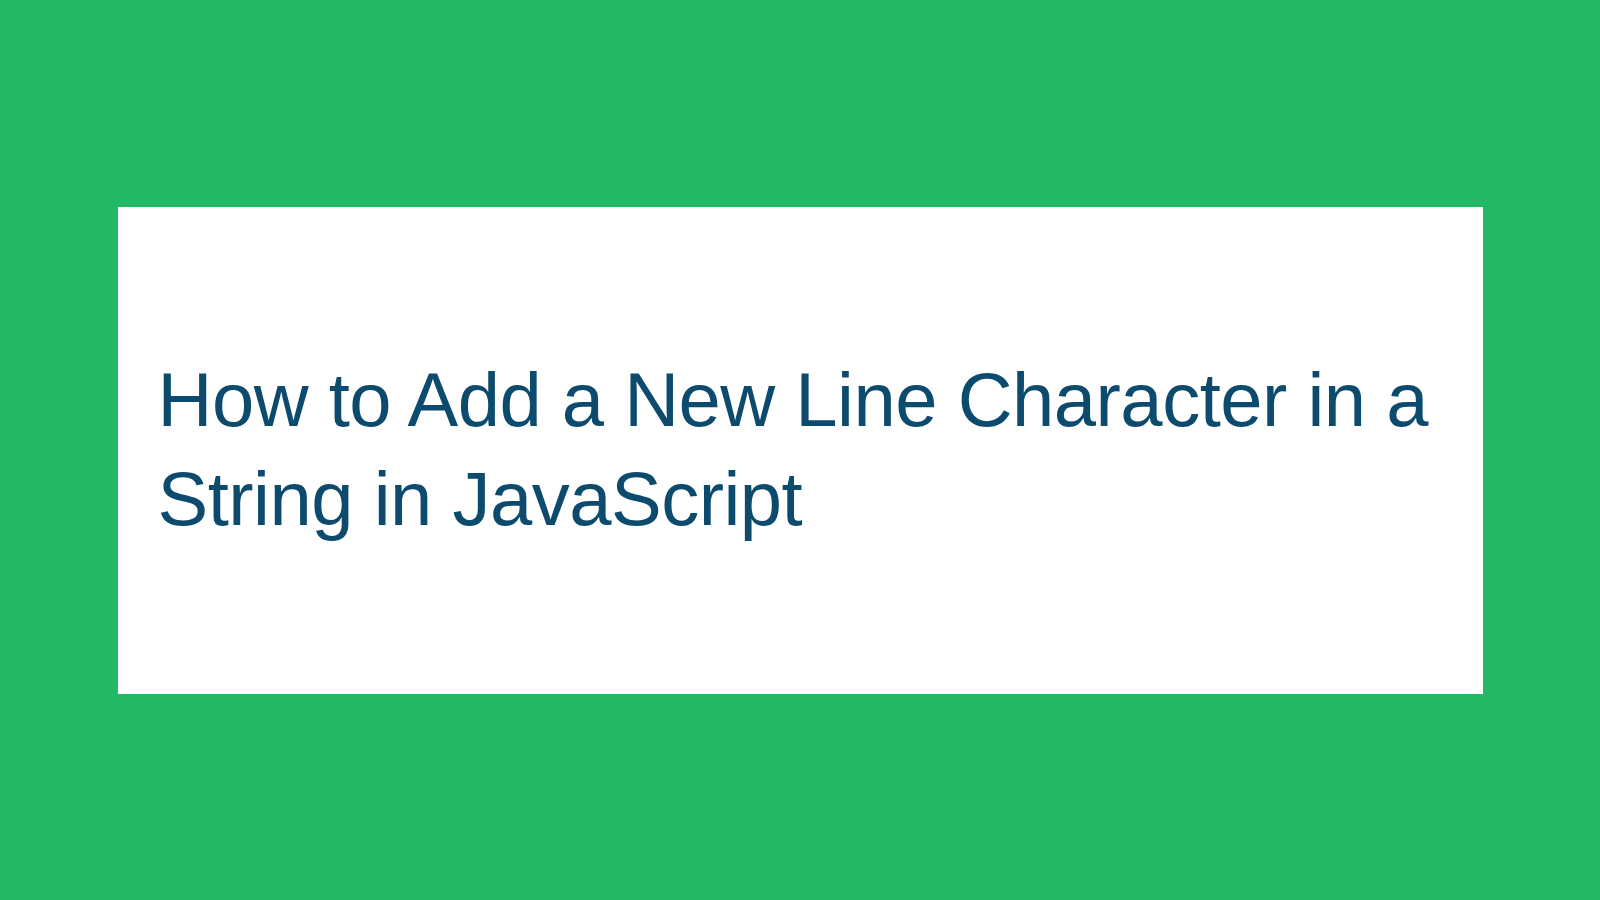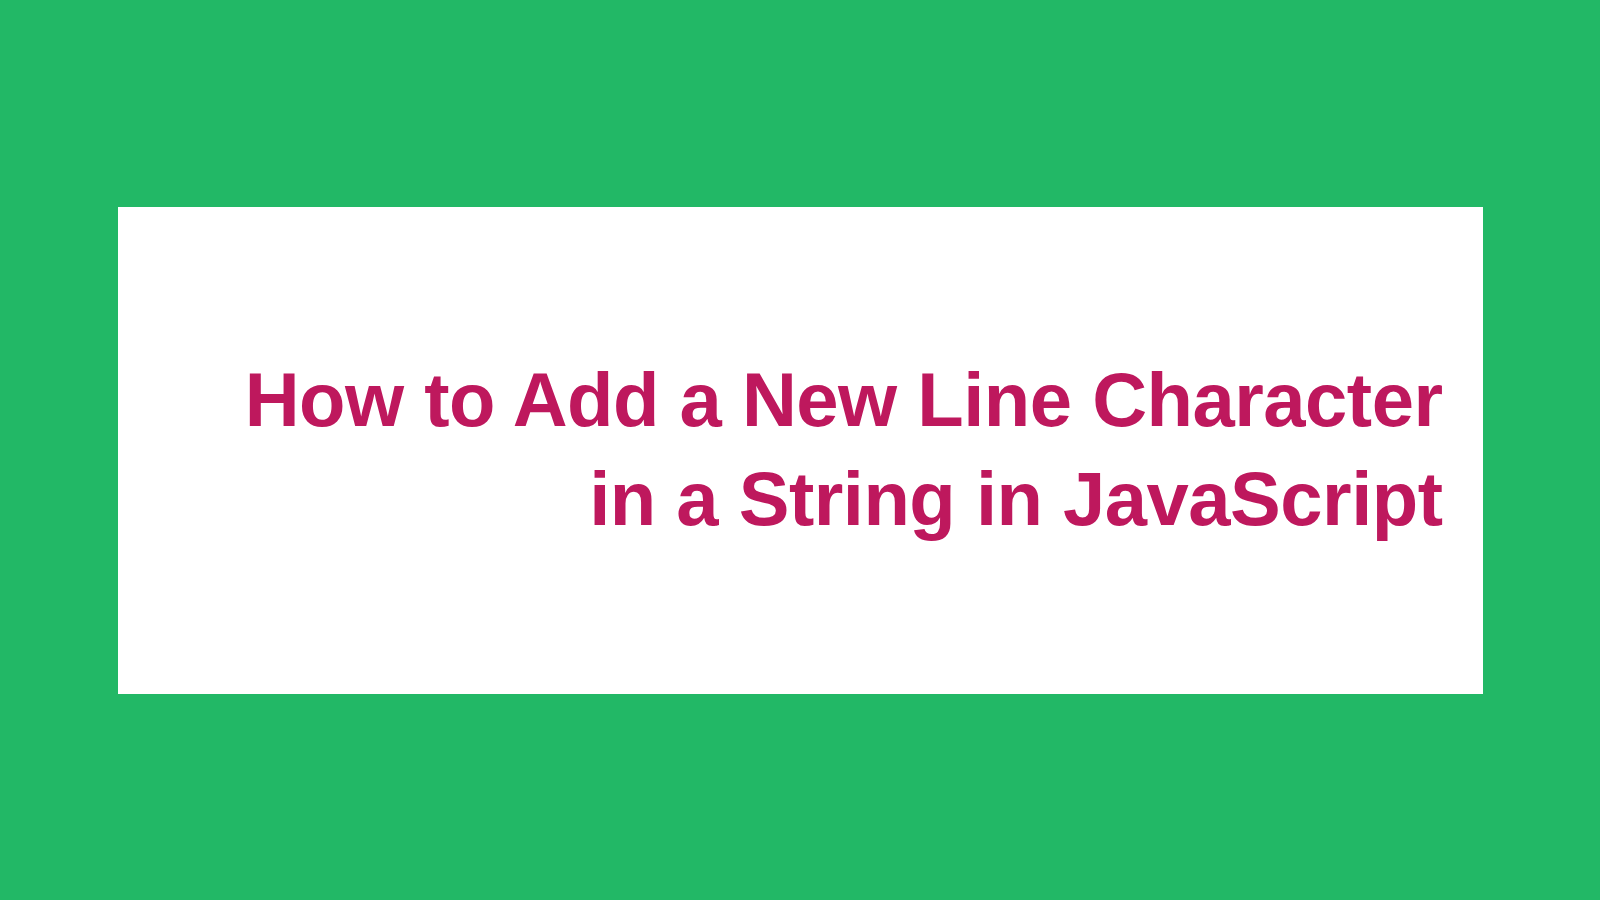--- a/index.html
+++ b/index.html
@@ -21,23 +21,23 @@
       background-color: #ffffff;
       width: 1365px;
       height: 487px;
       display: flex;
       align-items: center;
       justify-content: center;
       padding: 40px;
     }
     .title {
       font-size: 76px;
-      font-weight: 700;
-      color: #be185d;
-      text-align: right;
+      font-weight: 400;
+      color: #0c4a6e;
+      text-align: left;
       line-height: 1.3;
       letter-spacing: -0.5px;
     }
   </style>
 </head>
 <body>
 
 <div class="card">
   <h1 class="title">How to Add a New Line Character in a String in JavaScript</h1>
 </div>

